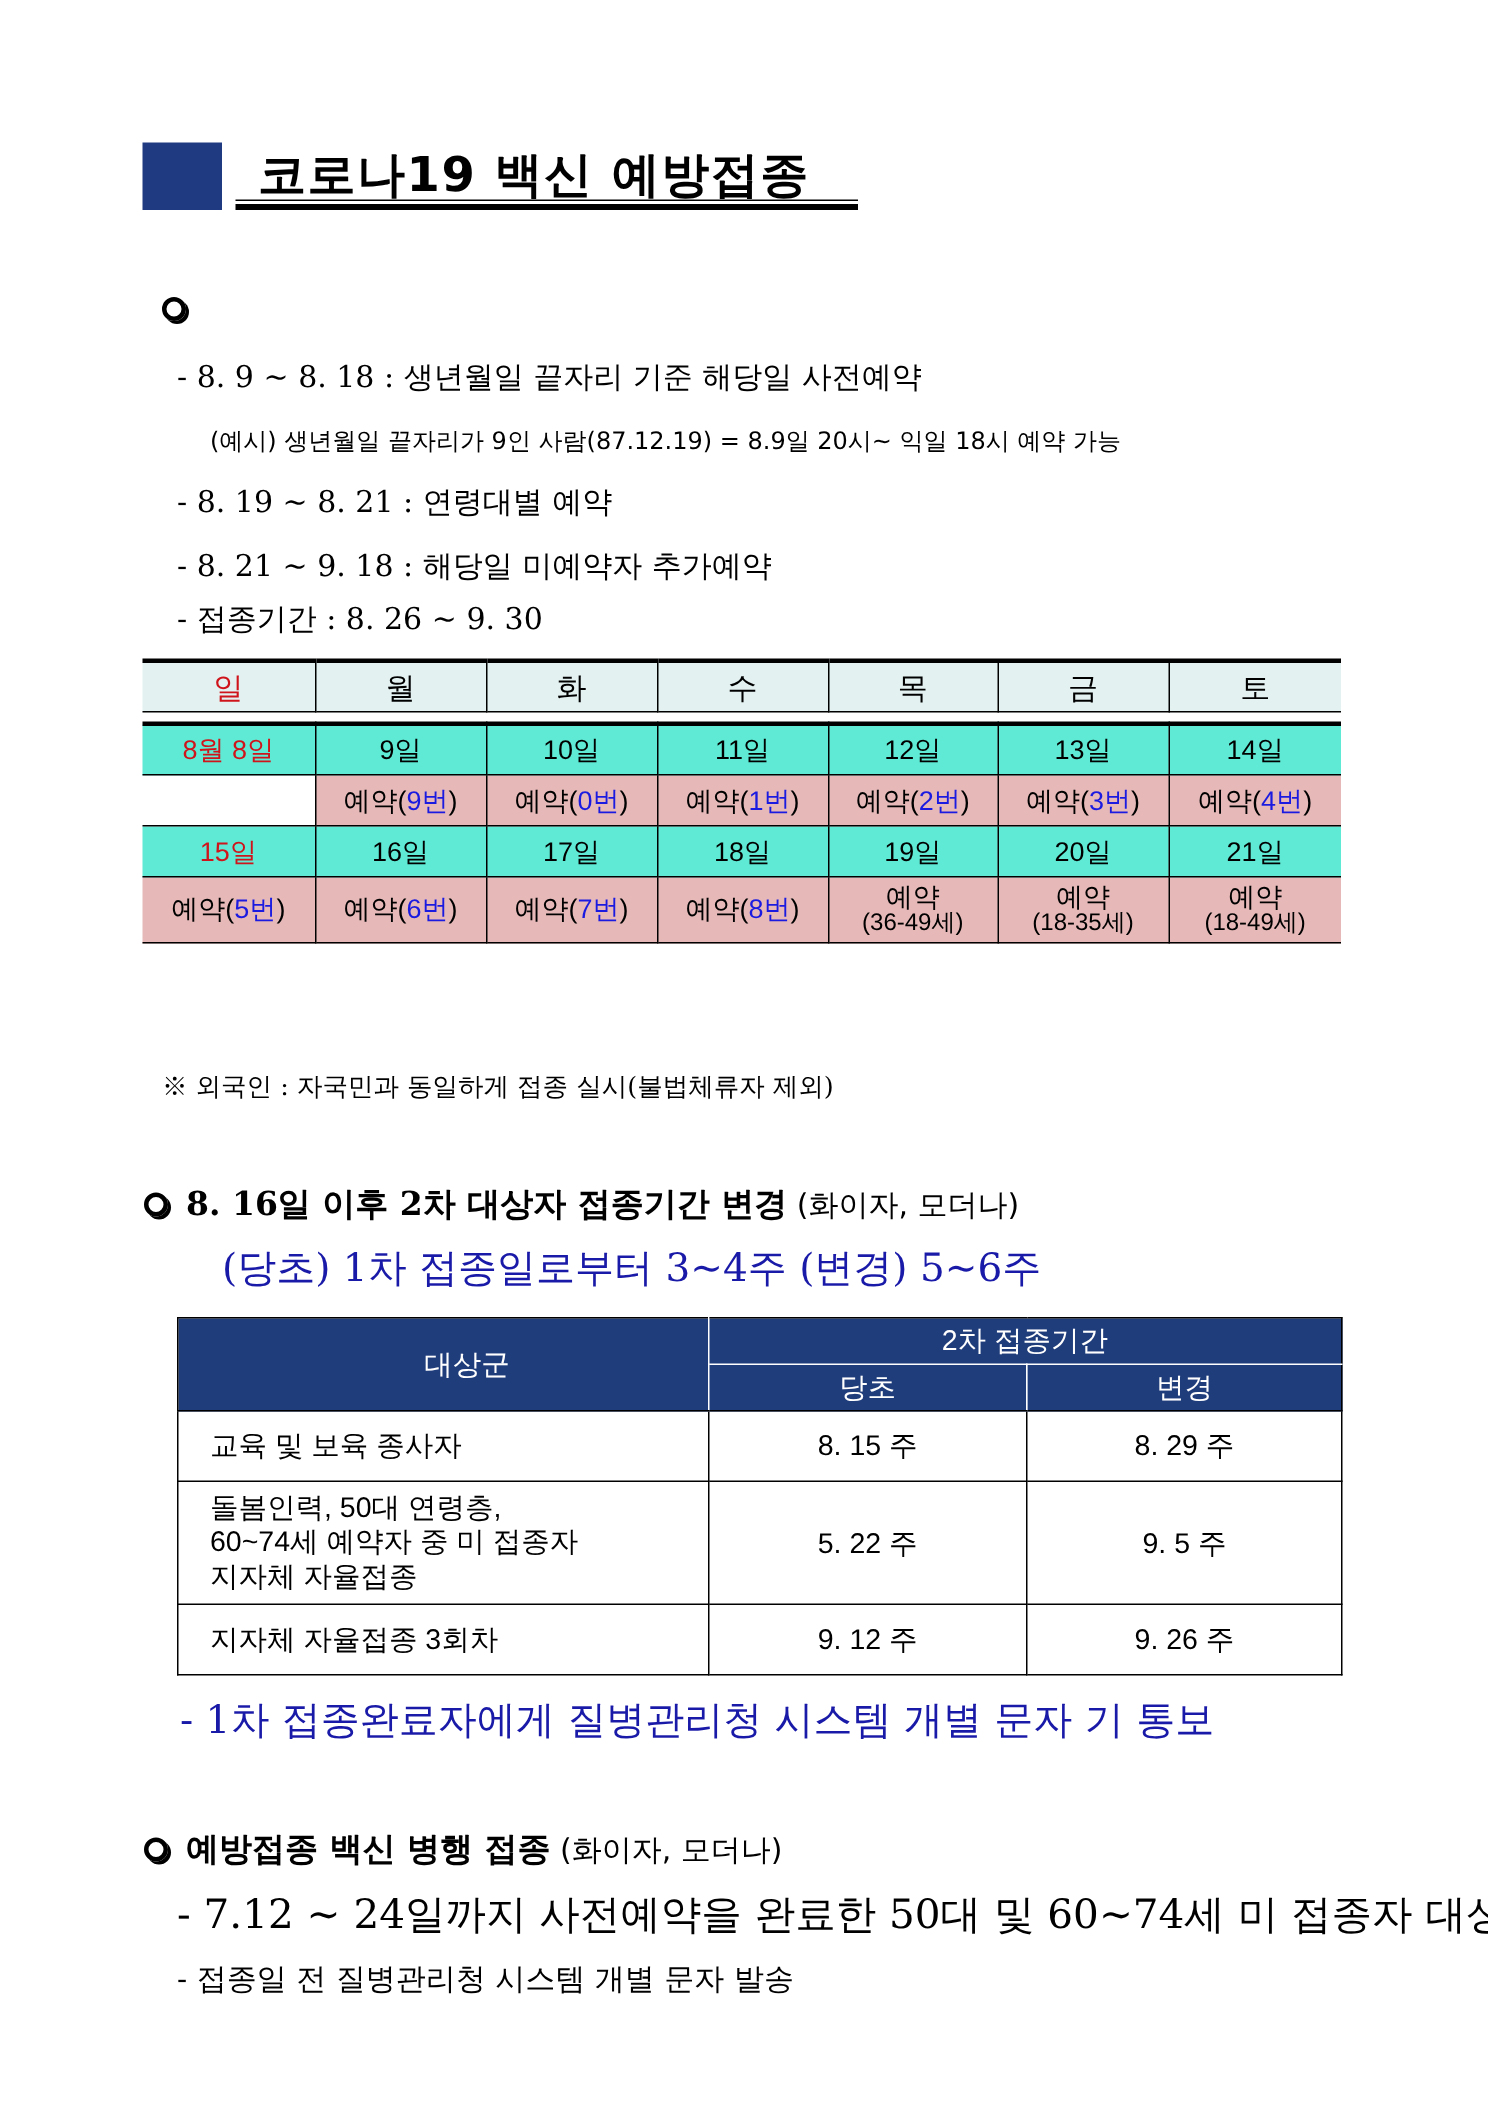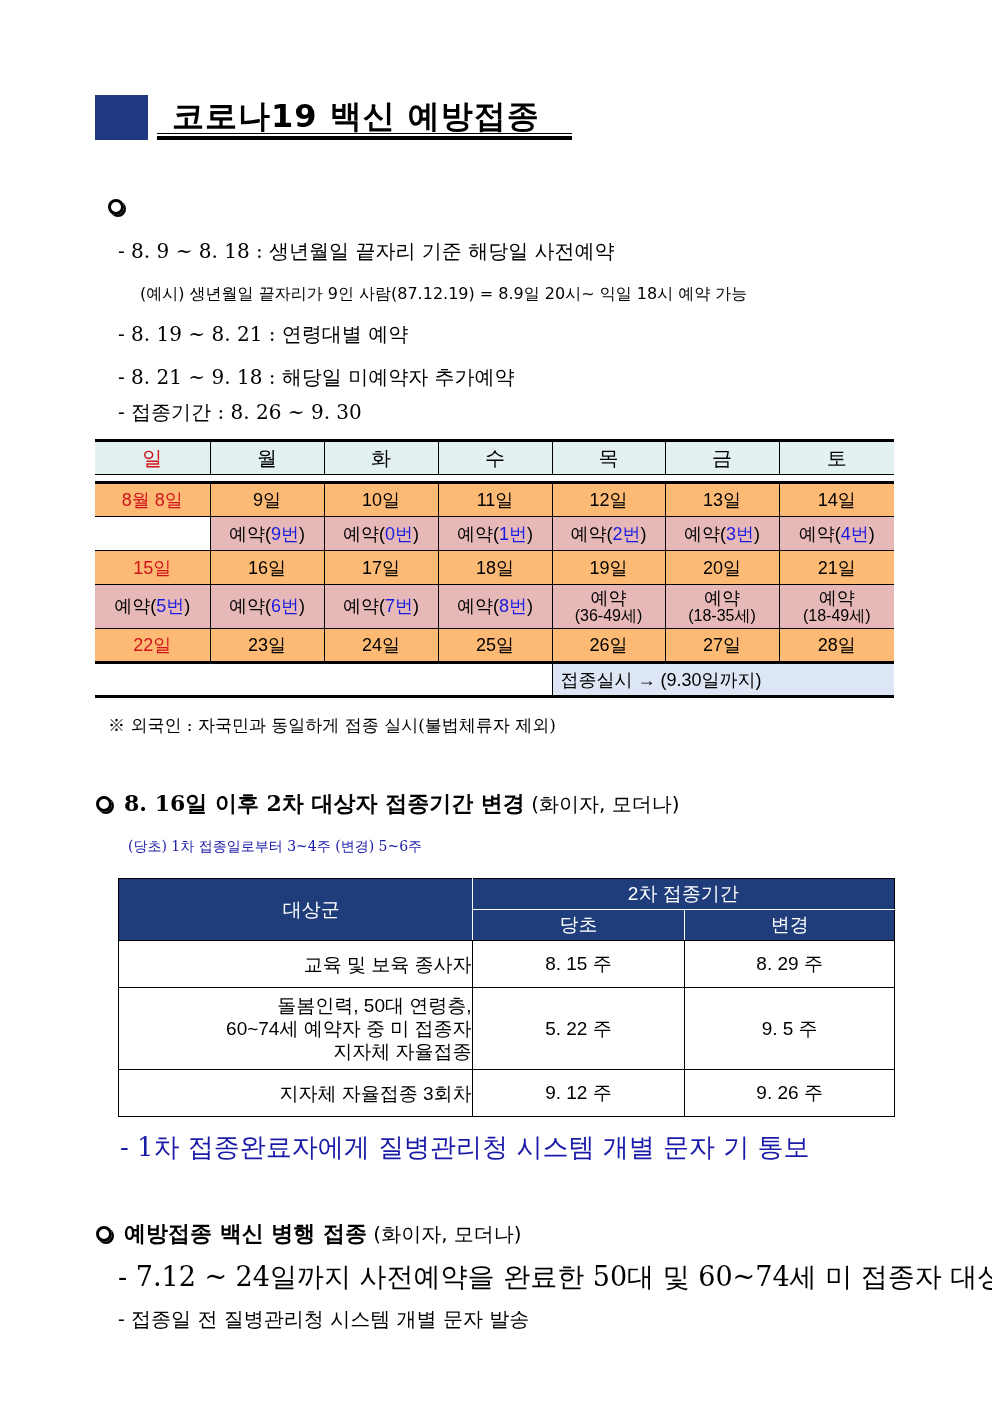--- a/index.html
+++ b/index.html
@@ -19,41 +19,41 @@
   .line.small { font-family: "DejaVu Sans", sans-serif; font-size: 16px; }
   .blue { color: #1a1aa8; }
 
   table { border-collapse: collapse; }
   .cal { position: absolute; left: 95px; top: 439px; width: 799px; font-family: "Liberation Sans", sans-serif; font-size: 18px; }
   .cal td { border-left: 1px solid #000; border-right: 1px solid #000; text-align: center; height: 34px; padding: 0; }
   .cal td:first-child { border-left: none; }
   .cal td:last-child { border-right: none; }
   .cal .hdr td { background: #e3f1f1; border-top: 3px solid #000; border-bottom: 1px solid #000; height: 34px; font-size: 20px; }
   .cal .gap td { border: none; height: 8px; background: #fff; border-bottom: 3px solid #000; }
-  .cal .date td { background: #fdba74; border-bottom: 1px solid #000; }
+  .cal .date td { background: #5eead4; border-bottom: 1px solid #000; }
   .cal .resv td { background: #e6b9b8; border-bottom: 1px solid #000; }
   .cal .resv td.empty { background: #fff; }
   .cal .resv2 td { height: 44px; line-height: 17px; }
   .cal .last-date td { border-bottom: 3px solid #000; }
   .cal .final td { height: 34px; border-bottom: 3px solid #000; background: #fff; }
   .cal .final td.vacc { background: #dce6f5; text-align: left; padding-left: 8px; border-left: 1px solid #000; }
   .cal .final td.blank { border-right: none; }
   .red { color: #d0141b; }
   .bnum { color: #1a1ae0; }
   .age { color: #000000; font-size: 16px; }
 
   .t2 { position: absolute; left: 118px; top: 878px; width: 777px; font-family: "Liberation Sans", sans-serif; font-size: 19px; }
   .t2 td { border: 1px solid #000; padding: 0; }
   .t2 .h td { background: #203d7b; color: #fff; text-align: center; border-color: #fff; }
   .t2 .h td.outer-l { border-left: 1px solid #000; padding-left: 32px; }
   .t2 .h td.outer-r { border-right: 1px solid #000; }
   .t2 .h.r1 td { border-top: 1px solid #000; height: 31px; }
   .t2 .h.r2 td { height: 31px; border-bottom: 1px solid #000; }
   .t2 .b td { height: 47px; }
-  .t2 .b td.lbl { text-align: right; padding-left: 21px; line-height: 23px; }
+  .t2 .b td.lbl { text-align: left; padding-left: 21px; line-height: 23px; }
   .t2 .b td.val { text-align: center; }
   .t2 .b.tall td { height: 82px; }
 </style>
 </head>
 <body>
 
 <div class="title-block"></div>
 <div class="title-text">코로나19 백신 예방접종</div>
 <div class="title-underline2"></div>
 <div class="title-underline"></div>
@@ -128,42 +128,29 @@
         </td>
     <td>
           <div>예약</div>
           <div class="age">(18-35세)</div>
         </td>
     <td>
           <div>예약</div>
           <div class="age">(18-49세)</div>
         </td>
   </tr>
-  <tr class="date last-date">
-    <td class="red">22일</td>
-    <td>23일</td>
-    <td>24일</td>
-    <td>25일</td>
-    <td>26일</td>
-    <td>27일</td>
-    <td>28일</td>
-  </tr>
-  <tr class="final">
-    <td class="blank" colspan="4"></td>
-    <td class="vacc" colspan="3">접종실시 → (9.30일까지)</td>
-  </tr>
 </tbody>
   </table>
 
 <div class="line small" style="left:108px; top:711px; font-family:'DejaVu Serif', serif; font-size:17px;">※ 외국인 : 자국민과 동일하게 접종 실시(불법체류자 제외)</div>
 
 <div class="sec-head" style="left:96px; top:788px;">
   <span class="bullet"></span><span>8. 16일 이후 2차 대상자 접종기간 변경</span><span class="normal"> (화이자, 모더나)</span>
 </div>
-<div class="line blue" style="left:128px; top:832px; font-size:14px;">(당초) 1차 접종일로부터 3~4주 (변경) 5~6주</div>
+<div class="line blue" style="left:148px; top:832px; font-size:26px;">(당초) 1차 접종일로부터 3~4주 (변경) 5~6주</div>
 
 <table class="t2">
   <colgroup>
       <col style="width:354px">
       <col style="width:213px">
       <col style="width:210px">
     </colgroup>
   <tbody>
       <tr class="h r1">
     <td class="outer-l" rowspan="2" style="border-bottom:1px solid #000;">대상군</td>

